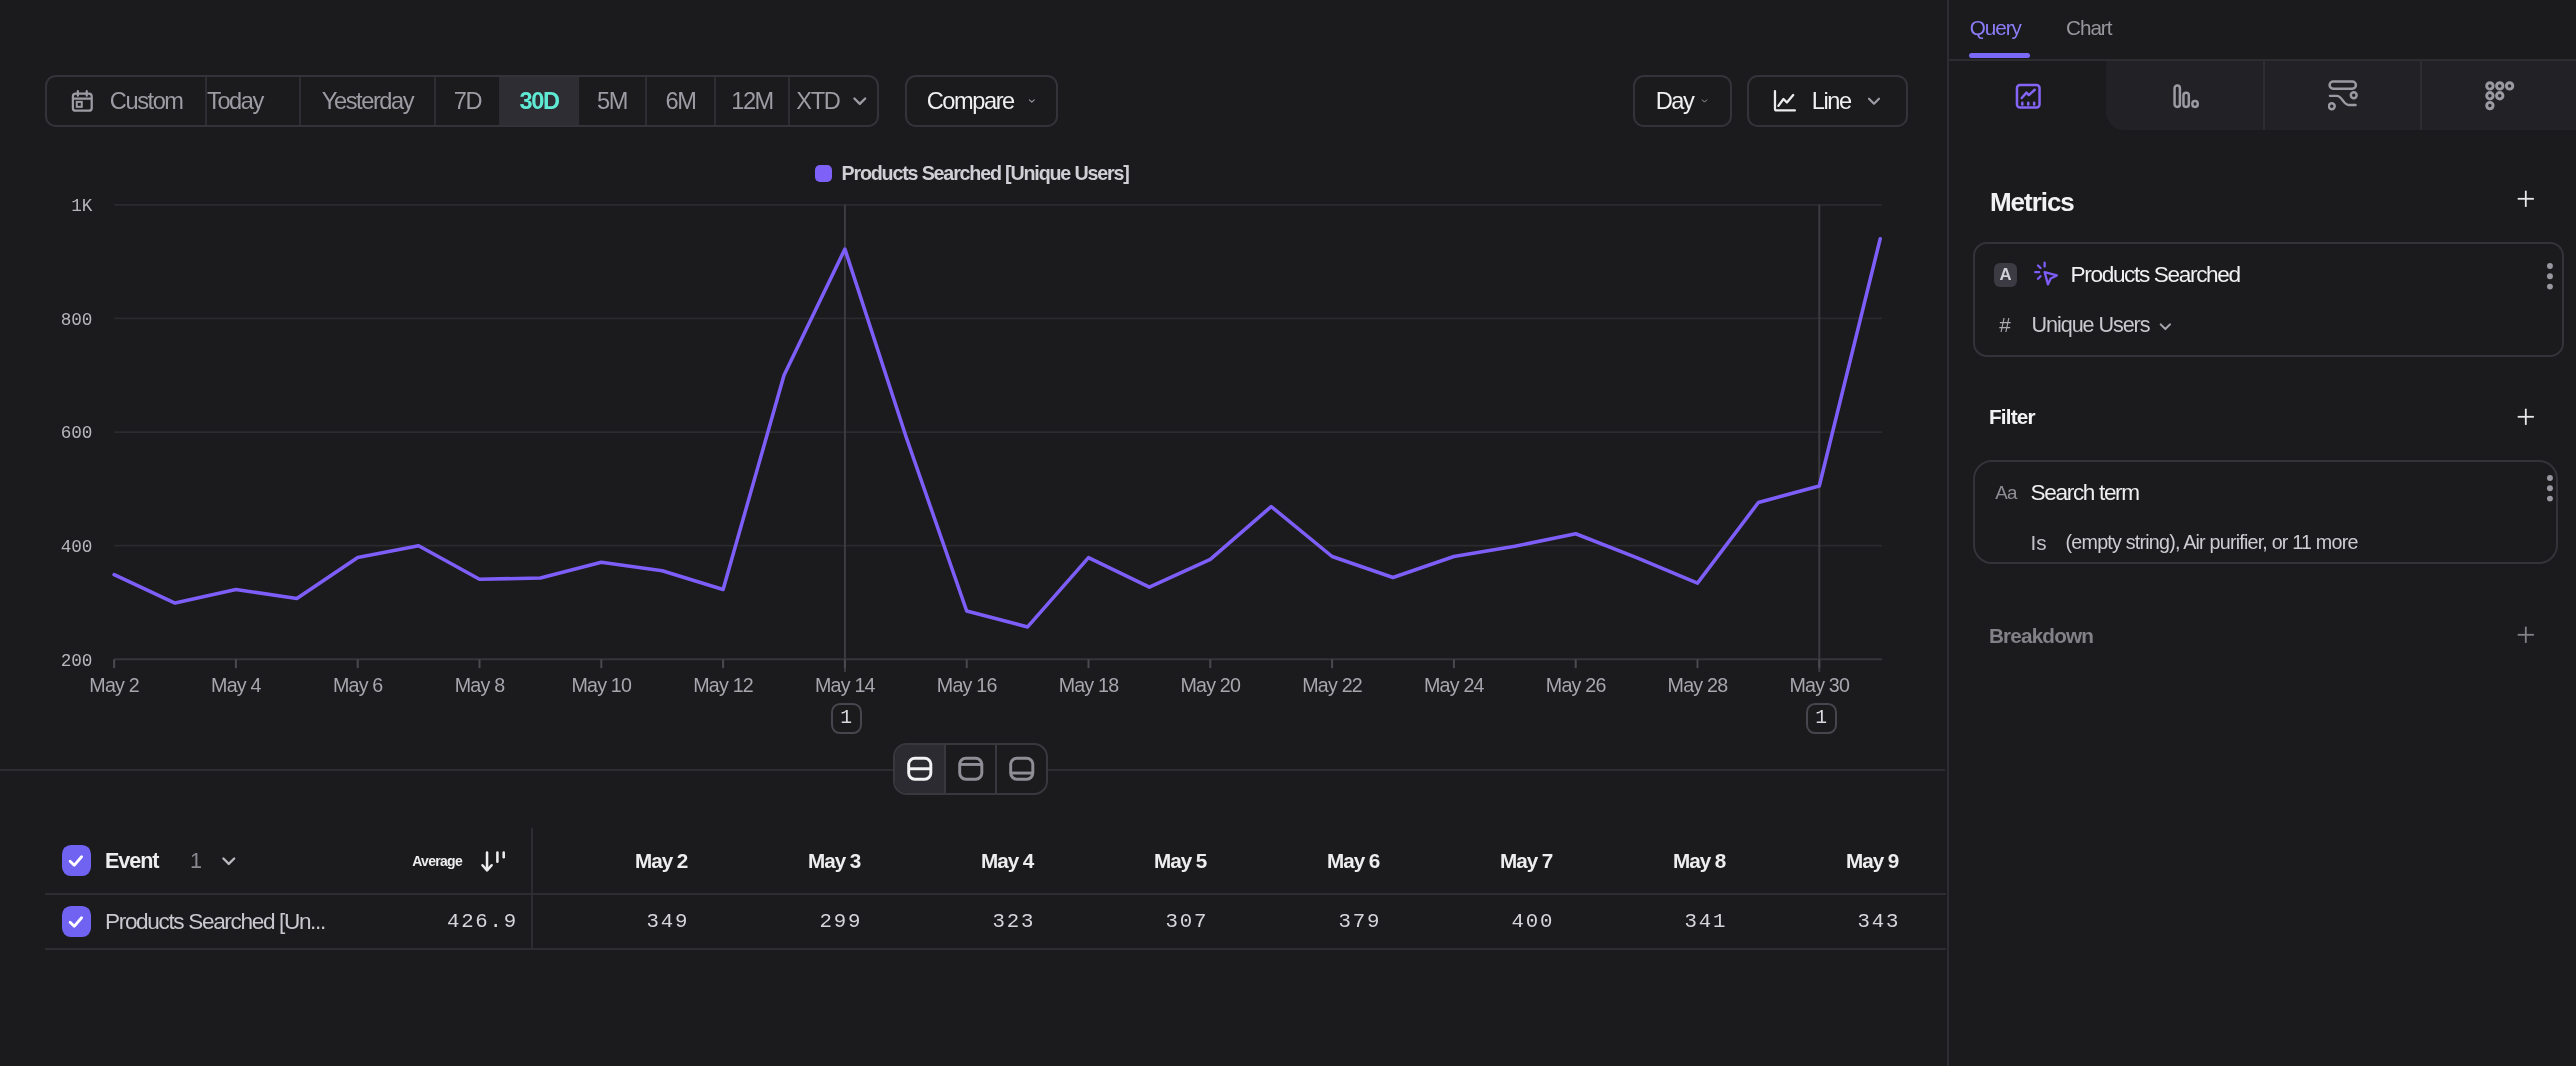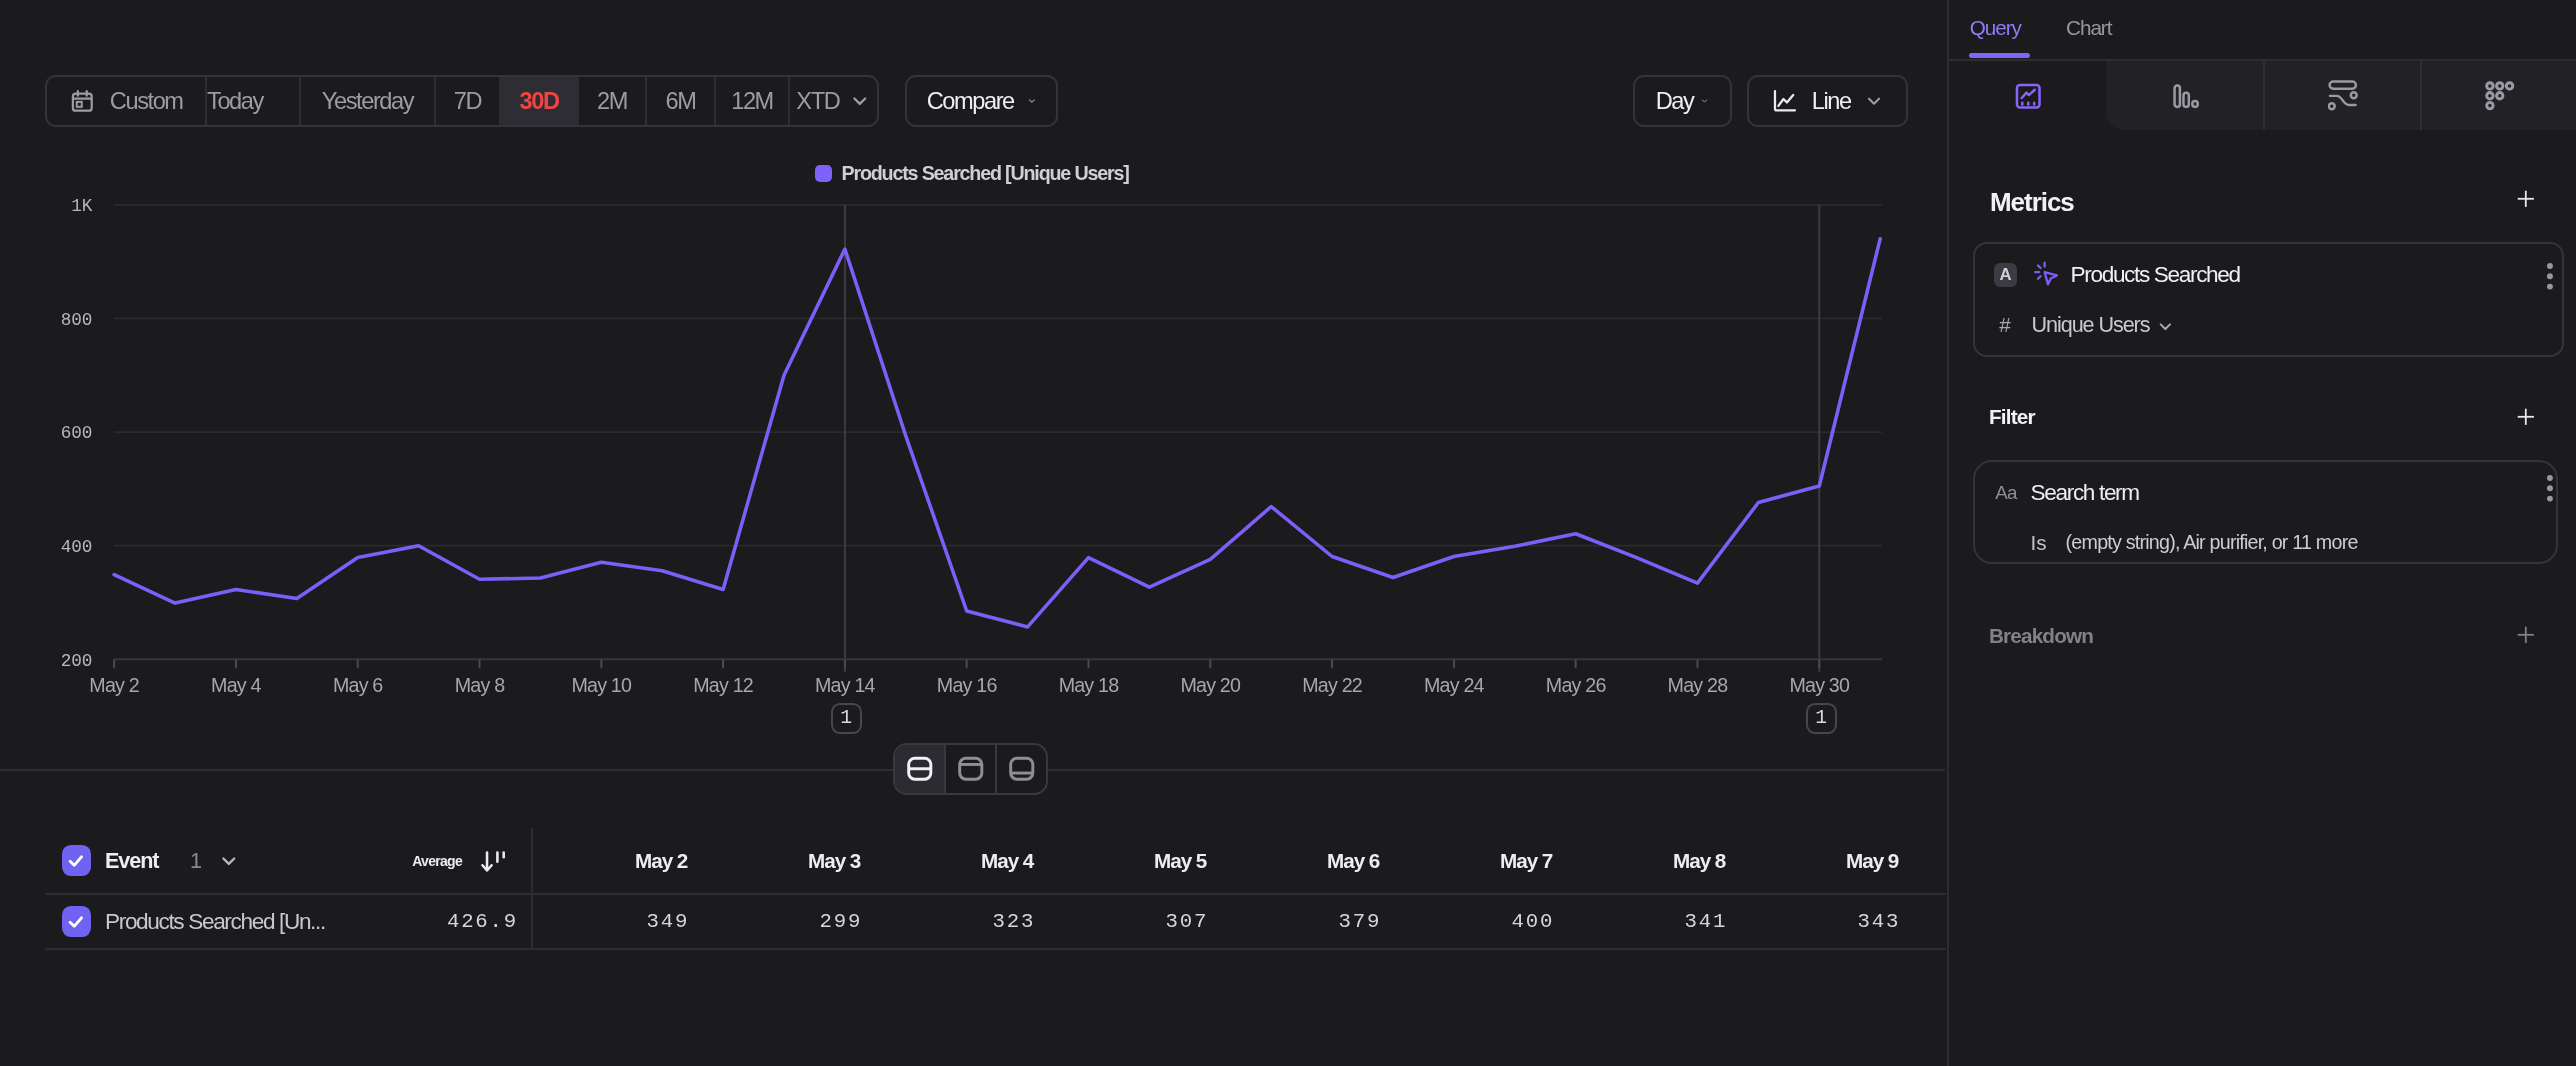--- a/index.html
+++ b/index.html
@@ -27,22 +27,22 @@
       <rect x="7" y="12.5" width="4.5" height="4.5" stroke-width="1.8"></rect>
     </svg>
     <span>Custom</span>
   </div>
   <div class="seg-divider"></div>
   <div style="width:92px;text-align:left;">Today</div>
   <div class="seg-divider"></div>
   <div style="width:133px;text-align:center;">Yesterday</div>
   <div class="seg-divider"></div>
   <div style="width:63px;text-align:center;">7D</div>
-  <div style="width:80px;height:100%;display:flex;align-items:center;justify-content:center;background:#2d2d33;color:#ef4444;font-weight:bold;">30D</div>
-  <div style="width:66px;text-align:center;">2M</div>
+  <div style="width:80px;height:100%;display:flex;align-items:center;justify-content:center;background:#2d2d33;color:#5eead4;font-weight:bold;">30D</div>
+  <div style="width:66px;text-align:center;">5M</div>
   <div class="seg-divider"></div>
   <div style="width:67px;text-align:center;">6M</div>
   <div class="seg-divider"></div>
   <div style="width:72px;text-align:center;">12M</div>
   <div class="seg-divider"></div>
   <div style="width:87px;display:flex;align-items:center;justify-content:center;gap:9.8px;">
     <span>XTD</span>
     <svg class="chev" viewBox="0 0 24 24" fill="none" stroke="#9d9ca4" stroke-width="2.6" stroke-linecap="round" stroke-linejoin="round">
         <polyline points="6,9.5 12,15.5 18,9.5"></polyline>
       </svg>

